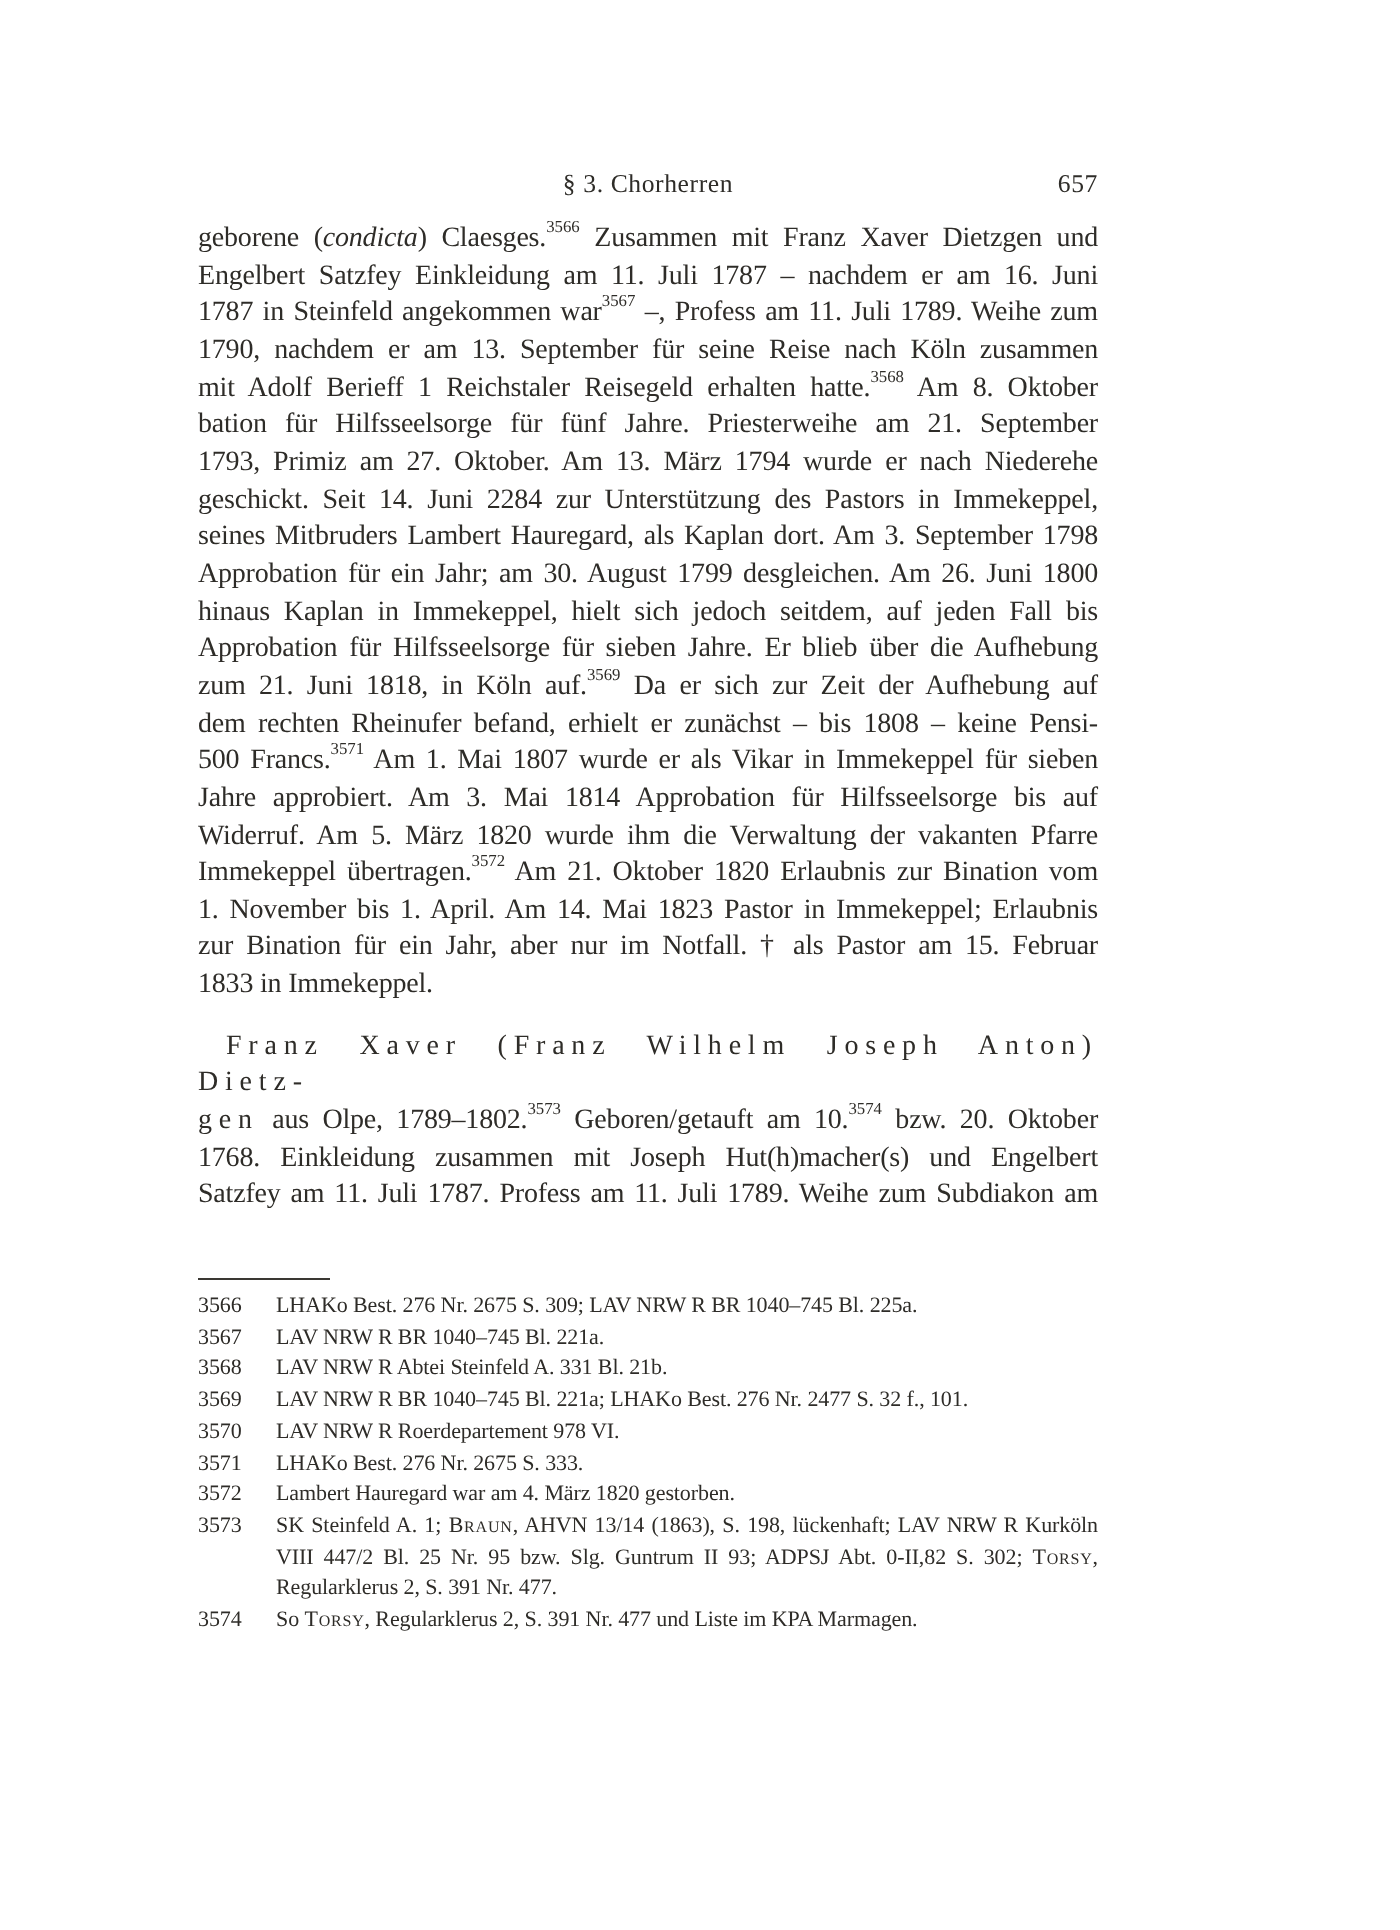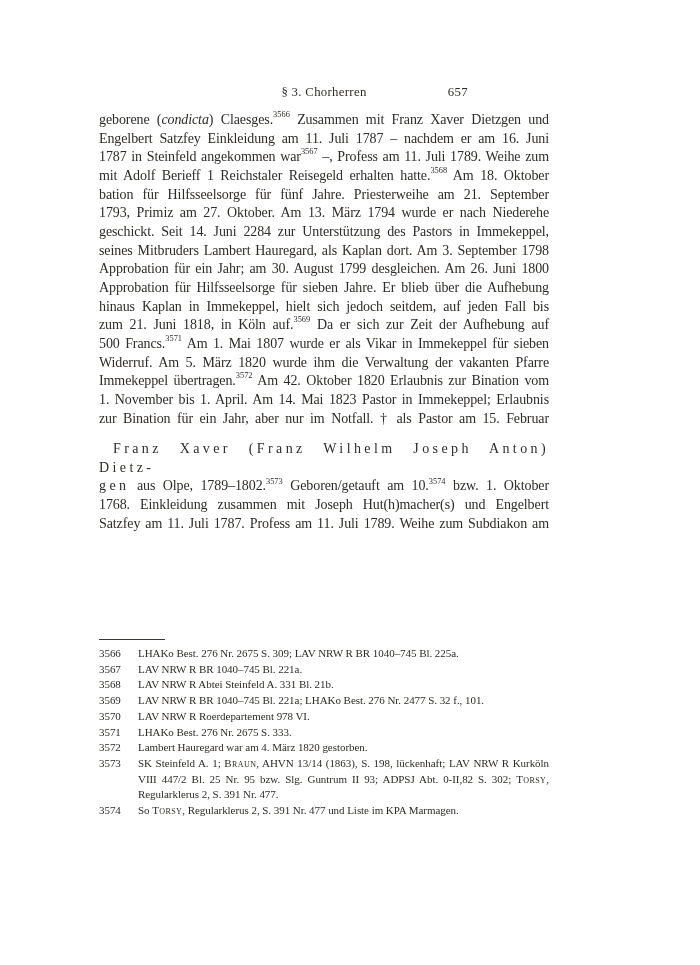--- a/index.html
+++ b/index.html
@@ -22,21 +22,21 @@
     left: 99px;
     top: 85px;
     width: 450px;
     display: flex;
     align-items: baseline;
     font-size: 12.8px;
     letter-spacing: 0.3px;
   }
   .rh-side { flex: 1 1 0; }
   .rh-center { flex: 0 0 auto; text-align: left; }
-  .rh-right { text-align: center; }
+  .rh-right { text-align: right; }
   
   .body-text {
     position: absolute;
     left: 99px;
     top: 111px;
     width: 450px;
     font-size: 14px;
     line-height: 18.65px;
     letter-spacing: -0.1px;
   }
@@ -87,36 +87,40 @@
   <div class="running-header">
     <span class="rh-side"></span>
     <span class="rh-center">§ 3. Chorherren</span>
     <span class="rh-side rh-right">657</span>
   </div>
 
   <div class="body-text" id="body-text">
       <div class="line"><span>geborene (</span><span class="it">condicta</span><span>) Claesges.</span><sup class="sup">3566</sup><span> Zusammen mit Franz Xaver Dietzgen und</span></div>
       <div class="line"><span>Engelbert Satzfey Einkleidung am 11. Juli 1787 – nachdem er am 16. Juni</span></div>
       <div class="line"><span>1787 in Steinfeld angekommen war</span><sup class="sup">3567</sup><span> –, Profess am 11. Juli 1789. Weihe zum</span></div>
-      <div class="line"><span>mit Adolf Berieff 1 Reichstaler Reisegeld erhalten hatte.</span><sup class="sup">3568</sup><span> Am 18. Oktober</span></div>
+      <div class="line"><span>1790, nachdem er am 13. September für seine Reise nach Köln zusammen</span></div>
+      <div class="line"><span>mit Adolf Berieff 1 Reichstaler Reisegeld erhalten hatte.</span><sup class="sup">3568</sup><span> Am 8. Oktober</span></div>
       <div class="line"><span>bation für Hilfsseelsorge für fünf Jahre. Priesterweihe am 21. September</span></div>
       <div class="line"><span>1793, Primiz am 27. Oktober. Am 13. März 1794 wurde er nach Niederehe</span></div>
       <div class="line"><span>geschickt. Seit 14. Juni 2284 zur Unterstützung des Pastors in Immekeppel,</span></div>
       <div class="line"><span>seines Mitbruders Lambert Hauregard, als Kaplan dort. Am 3. September 1798</span></div>
       <div class="line"><span>Approbation für ein Jahr; am 30. August 1799 desgleichen. Am 26. Juni 1800</span></div>
+      <div class="line"><span>hinaus Kaplan in Immekeppel, hielt sich jedoch seitdem, auf jeden Fall bis</span></div>
       <div class="line"><span>Approbation für Hilfsseelsorge für sieben Jahre. Er blieb über die Aufhebung</span></div>
-      <div class="line"><span>hinaus Kaplan in Immekeppel, hielt sich jedoch seitdem, auf jeden Fall bis</span></div>
       <div class="line"><span>zum 21. Juni 1818, in Köln auf.</span><sup class="sup">3569</sup><span> Da er sich zur Zeit der Aufhebung auf</span></div>
+      <div class="line"><span>dem rechten Rheinufer befand, erhielt er zunächst – bis 1808 – keine Pensi-</span></div>
       <div class="line"><span>500 Francs.</span><sup class="sup">3571</sup><span> Am 1. Mai 1807 wurde er als Vikar in Immekeppel für sieben</span></div>
+      <div class="line"><span>Jahre approbiert. Am 3. Mai 1814 Approbation für Hilfsseelsorge bis auf</span></div>
       <div class="line"><span>Widerruf. Am 5. März 1820 wurde ihm die Verwaltung der vakanten Pfarre</span></div>
-      <div class="line"><span>Immekeppel übertragen.</span><sup class="sup">3572</sup><span> Am 42. Oktober 1820 Erlaubnis zur Bination vom</span></div>
+      <div class="line"><span>Immekeppel übertragen.</span><sup class="sup">3572</sup><span> Am 21. Oktober 1820 Erlaubnis zur Bination vom</span></div>
       <div class="line"><span>1. November bis 1. April. Am 14. Mai 1823 Pastor in Immekeppel; Erlaubnis</span></div>
       <div class="line"><span>zur Bination für ein Jahr, aber nur im Notfall. † als Pastor am 15. Februar</span></div>
+      <div class="line flush-left"><span>1833 in Immekeppel.</span></div>
       <div class="line indent"><span class="sp">Franz Xaver (Franz Wilhelm Joseph Anton) Dietz-</span></div>
-      <div class="line"><span class="sp">gen</span><span> aus Olpe, 1789–1802.</span><sup class="sup">3573</sup><span> Geboren/getauft am 10.</span><sup class="sup">3574</sup><span> bzw. 1. Oktober</span></div>
+      <div class="line"><span class="sp">gen</span><span> aus Olpe, 1789–1802.</span><sup class="sup">3573</sup><span> Geboren/getauft am 10.</span><sup class="sup">3574</sup><span> bzw. 20. Oktober</span></div>
       <div class="line"><span>1768. Einkleidung zusammen mit Joseph Hut(h)macher(s) und Engelbert</span></div>
       <div class="line"><span>Satzfey am 11. Juli 1787. Profess am 11. Juli 1789. Weihe zum Subdiakon am</span></div>
     </div>
 
   <div class="footnote-sep"></div>
 
   <div class="footnotes" id="footnotes">
       <div class="fn-row">
         <span class="fn-num">3566</span>
         <span class="fn-text"><span>LHAKo Best. 276 Nr. 2675 S. 309; LAV NRW R BR 1040–745 Bl. 225a.</span></span>

